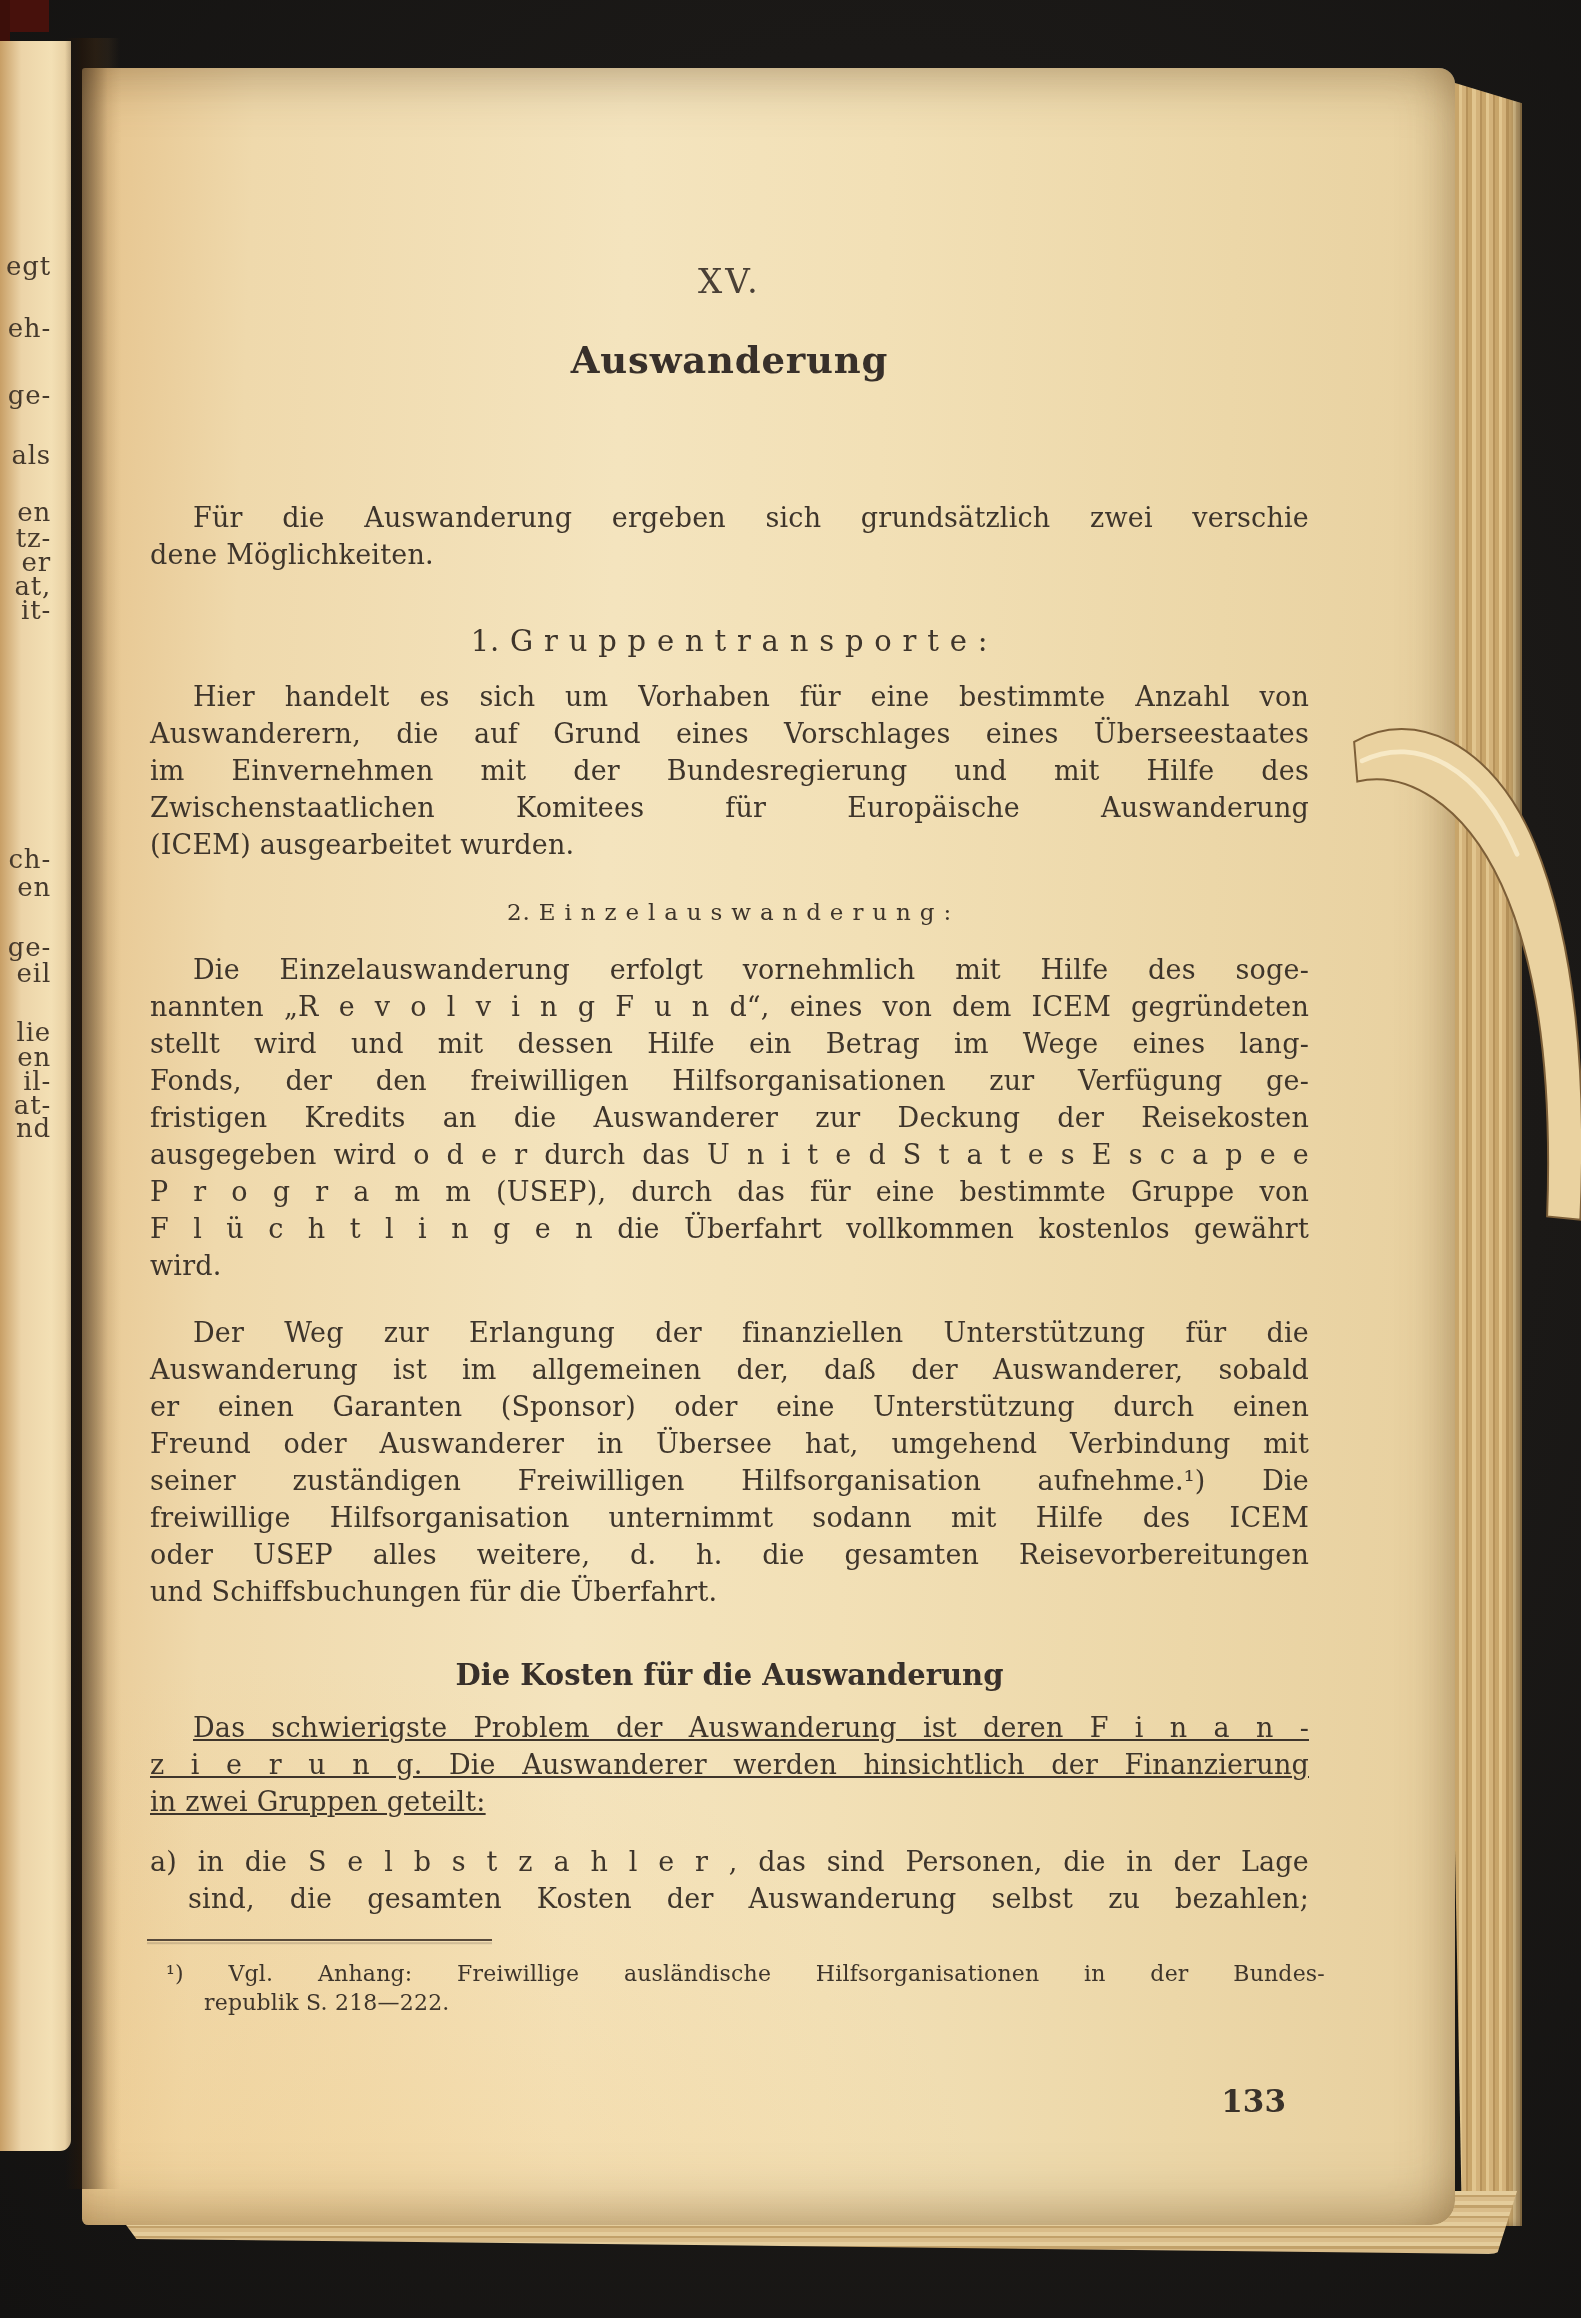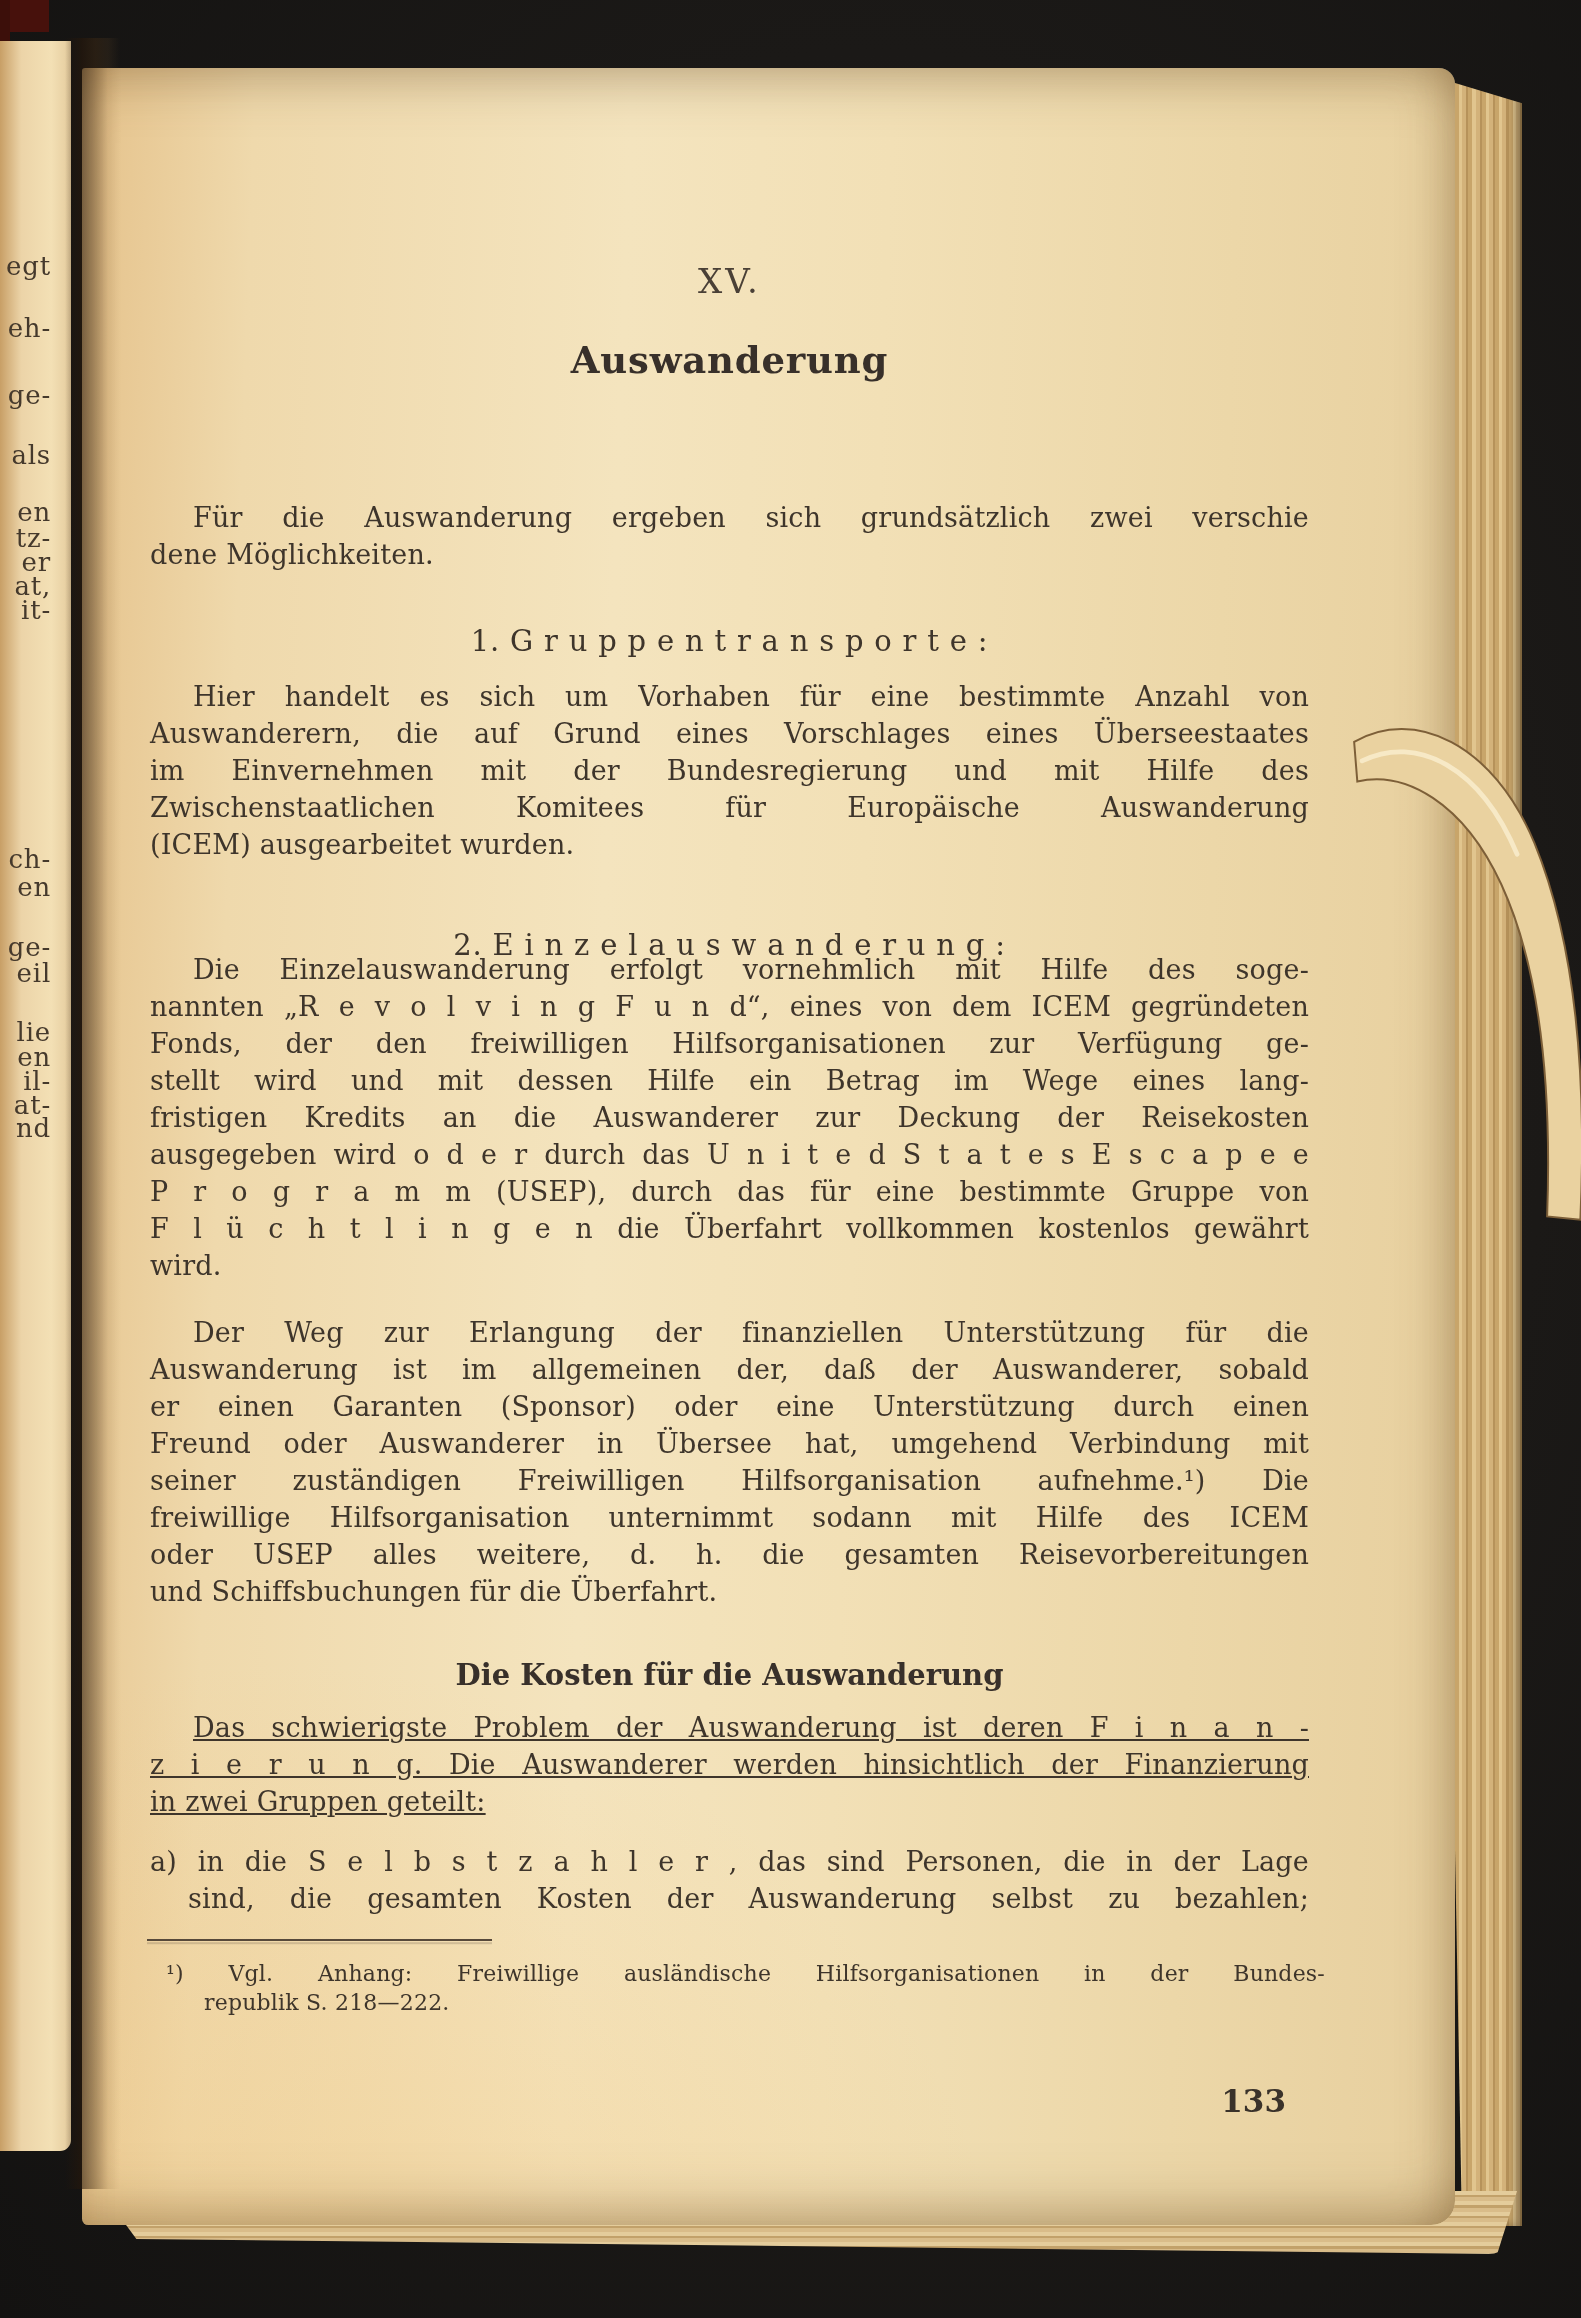--- a/index.html
+++ b/index.html
@@ -63,21 +63,21 @@
   .ctr{text-align:center;}
   .ln{font-size:27px;line-height:37px;text-align:justify;text-align-last:justify;letter-spacing:0.2px;}
   .ln.last{text-align-last:left;}
   .ln.ind{text-indent:43px;}
   .ln.cont{padding-left:38px;}
   .chapter{top:261px;font-size:34px;letter-spacing:3.2px;color:#4a4036;}
   .title{top:338px;font-size:37px;font-weight:bold;letter-spacing:0.8px;color:#38302a;}
   .p1{top:402px;} .p2{top:499px;}
   .h1{top:624px;font-size:29px;letter-spacing:0.8px;}
   .p3{top:678px;}
-  .h2{top:899px;font-size:29px;letter-spacing:0.8px;margin-top:29px;}
+  .h2{top:899px;font-size:23px;letter-spacing:0.8px;}
   .p4{top:951px;}
   .p5{top:1314px;}
   .h3{top:1658px;font-size:29px;font-weight:bold;color:#38302a;}
   .p6{top:1709px;text-decoration:underline;}
   .pa{top:1843px;}
   .sep{position:absolute;left:147px;top:1939px;width:345px;height:2.4px;background:#57493a;
        box-shadow:0 3.2px 0 rgba(87,73,58,.22);}
   .fn{top:1959px;margin-left:16px;}
   .fn .ln{font-size:22px;line-height:29px;}
   .pageno{top:2083px;width:1136px;text-align:right;font-size:31px;font-weight:bold;color:#3a322a;}
@@ -143,22 +143,22 @@
       <div class="ln">im Einvernehmen mit der Bundesregierung und mit Hilfe des</div>
       <div class="ln">Zwischenstaatlichen Komitees für Europäische Auswanderung</div>
       <div class="ln last">(ICEM) ausgearbeitet wurden.</div>
     </div>
 
     <div class="blk ctr h2">2. E i n z e l a u s w a n d e r u n g :</div>
 
     <div class="blk p4">
       <div class="ln ind">Die Einzelauswanderung erfolgt vornehmlich mit Hilfe des soge-</div>
       <div class="ln">nannten „R e v o l v i n g F u n d“, eines von dem ICEM gegründeten</div>
+      <div class="ln">stellt wird und mit dessen Hilfe ein Betrag im Wege eines lang-</div>
       <div class="ln">Fonds, der den freiwilligen Hilfsorganisationen zur Verfügung ge-</div>
-      <div class="ln">stellt wird und mit dessen Hilfe ein Betrag im Wege eines lang-</div>
       <div class="ln">fristigen Kredits an die Auswanderer zur Deckung der Reisekosten</div>
       <div class="ln">ausgegeben wird o d e r durch das U n i t e d  S t a t e s  E s c a p e e</div>
       <div class="ln">P r o g r a m m (USEP), durch das für eine bestimmte Gruppe von</div>
       <div class="ln">F l ü c h t l i n g e n die Überfahrt vollkommen kostenlos gewährt</div>
       <div class="ln last">wird.</div>
     </div>
 
     <div class="blk p5">
       <div class="ln ind">Der Weg zur Erlangung der finanziellen Unterstützung für die</div>
       <div class="ln">Auswanderung ist im allgemeinen der, daß der Auswanderer, sobald</div>

